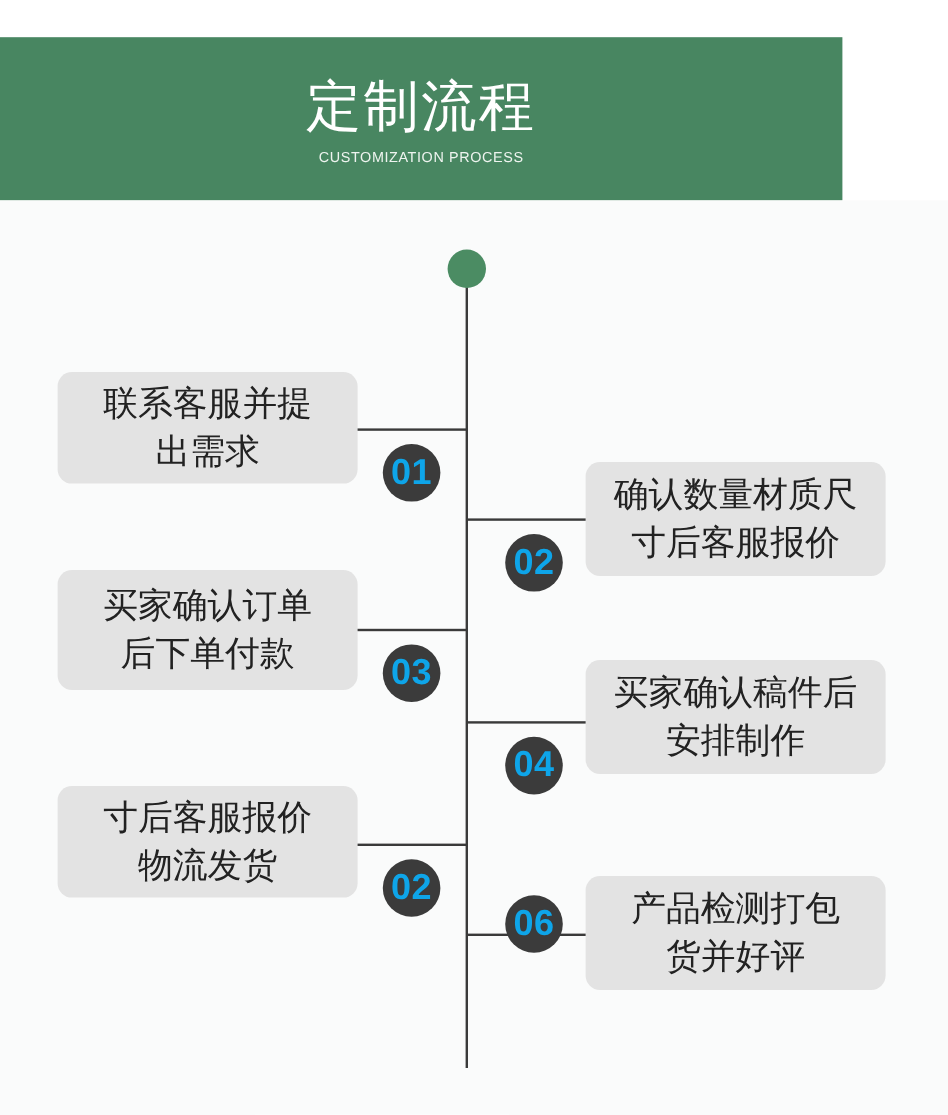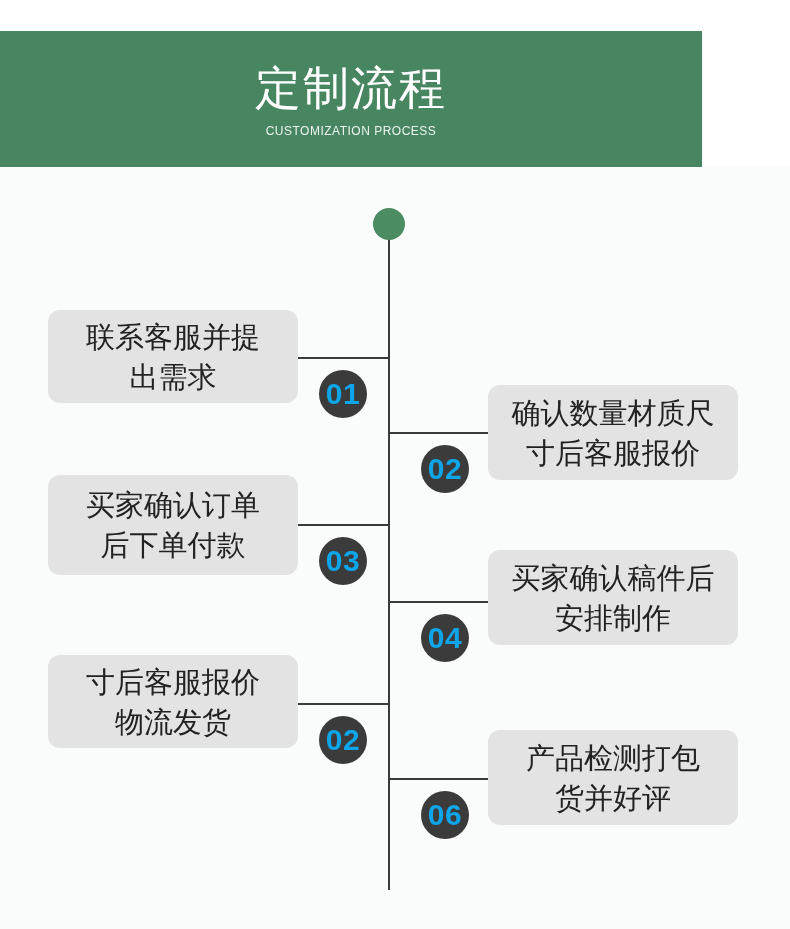--- a/index.html
+++ b/index.html
@@ -82,21 +82,21 @@
     font-size:30px;font-weight:700;
     display:flex;align-items:center;justify-content:center;
     letter-spacing:0.5px;
     margin-top:36px;
   }
   .n1{left:319px;top:334px;}
   .n2{left:421px;top:409px;}
   .n3{left:319px;top:501px;}
   .n4{left:421px;top:578px;}
   .n5{left:319px;top:680px;}
-  .n6{left:421px;top:755px;text-align:right;}
+  .n6{left:421px;top:710px;text-align:right;}
   .box{
     position:absolute;
     width:250px;
     background:var(--box-gray);
     border-radius:12px;
     color:var(--text-dark);
     font-size:29px;
     line-height:40px;
     display:flex;flex-direction:column;
     align-items:center;justify-content:center;

